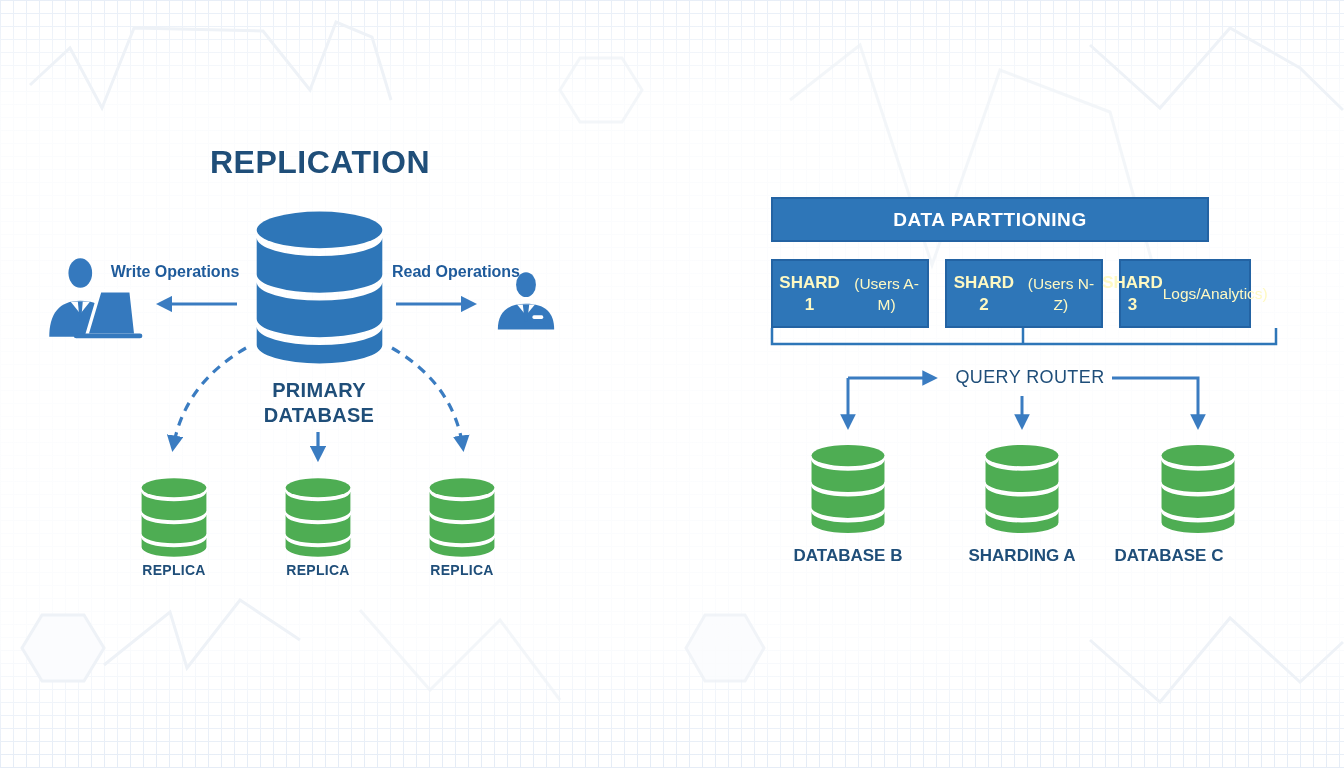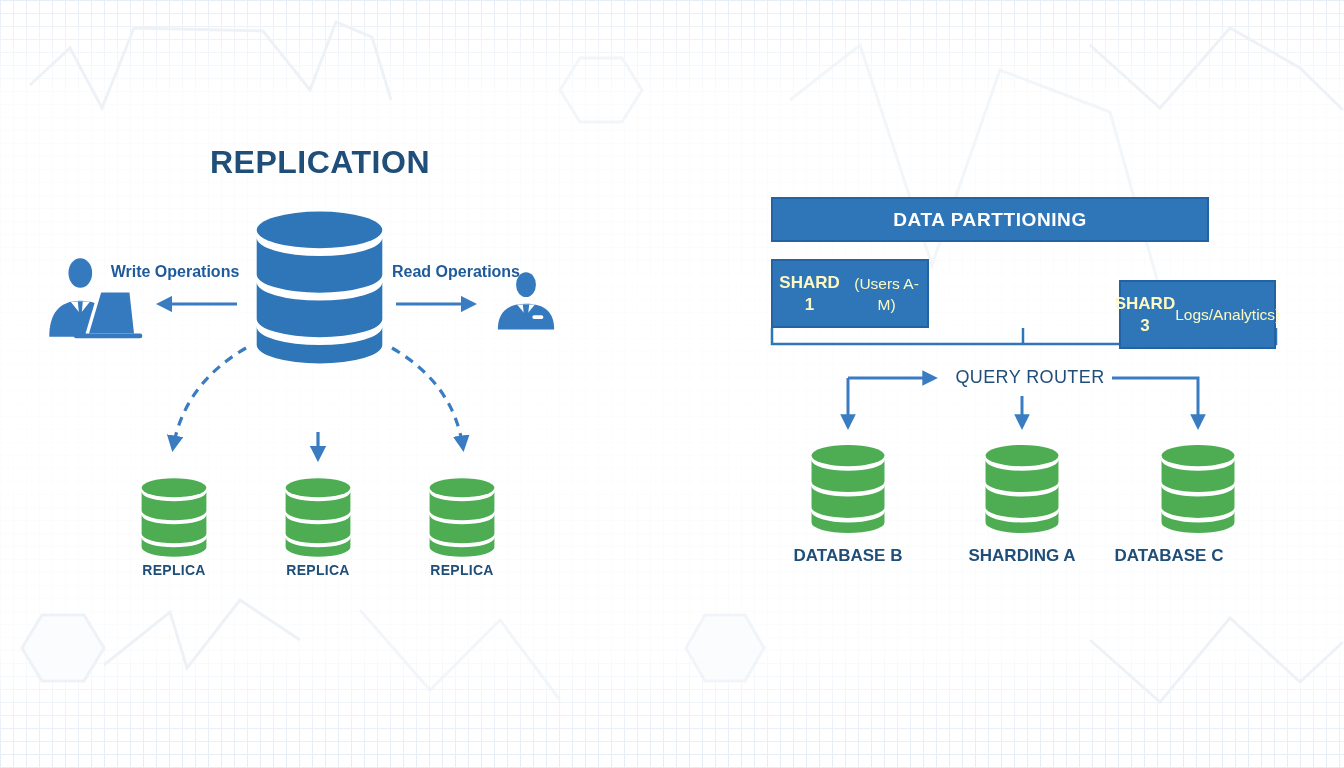--- a/index.html
+++ b/index.html
@@ -136,20 +136,22 @@
 
   <div class="abs op-label" style="left:356px;top:263px;width:200px;">Read Operations</div>
   <svg class="abs" style="left:494px;top:262px;" width="64" height="76" viewBox="0 0 100 92">
     <ellipse class="person-fill" cx="50" cy="22" rx="15.5" ry="19.5"></ellipse>
     <path class="person-fill" d="M6,92 C6,66 20,52 50,52 C80,52 94,66 94,92 Z"></path>
     <polygon fill="#ffffff" points="36,53 50,70 64,53"></polygon>
     <polygon class="person-fill" points="45,53 55,53 52,80 48,80"></polygon>
     <rect fill="#ffffff" x="60" y="70" width="17" height="5.5" rx="2.5"></rect>
   </svg>
 
+  <div class="abs primary-label" style="left:219px;top:378px;width:200px;">PRIMARY
+DATABASE</div>
 
   <svg class="abs" style="left:140px;top:477px;" width="68" height="81" viewBox="0 0 100 120">
     <use href="#db-cyl" class="db-green"></use>
   </svg>
   <svg class="abs" style="left:284px;top:477px;" width="68" height="81" viewBox="0 0 100 120">
     <use href="#db-cyl" class="db-green"></use>
   </svg>
   <svg class="abs" style="left:428px;top:477px;" width="68" height="81" viewBox="0 0 100 120">
     <use href="#db-cyl" class="db-green"></use>
   </svg>
@@ -159,21 +161,25 @@
 
 
   <div class="abs banner" style="left:771px;top:197px;width:438px;height:45px;">
     <span>DATA PARTTIONING</span>
   </div>
 
   <div class="abs shard-box" style="left:771px;top:259px;width:158px;height:69px;">
     <div class="shard-name">SHARD 1</div>
     <div class="shard-sub">(Users A-M)</div>
   </div>
-  <div class="abs shard-box" style="left:1119px;top:259px;width:157px;height:69px;margin-top:21px;">
+  <div class="abs shard-box" style="left:945px;top:259px;width:158px;height:69px;">
+    <div class="shard-name">SHARD 2</div>
+    <div class="shard-sub">(Users N-Z)</div>
+  </div>
+  <div class="abs shard-box" style="left:1119px;top:259px;width:132px;height:69px;">
     <div class="shard-name">SHARD 3</div>
     <div class="shard-sub">Logs/Analytics)</div>
   </div>
 
   <div class="abs router-label" style="left:950px;top:367px;width:160px;">QUERY ROUTER</div>
 
   <svg class="abs" style="left:810px;top:443px;" width="76" height="92" viewBox="0 0 100 120">
     <use href="#db-cyl" class="db-green"></use>
   </svg>
   <svg class="abs" style="left:984px;top:443px;" width="76" height="92" viewBox="0 0 100 120">

